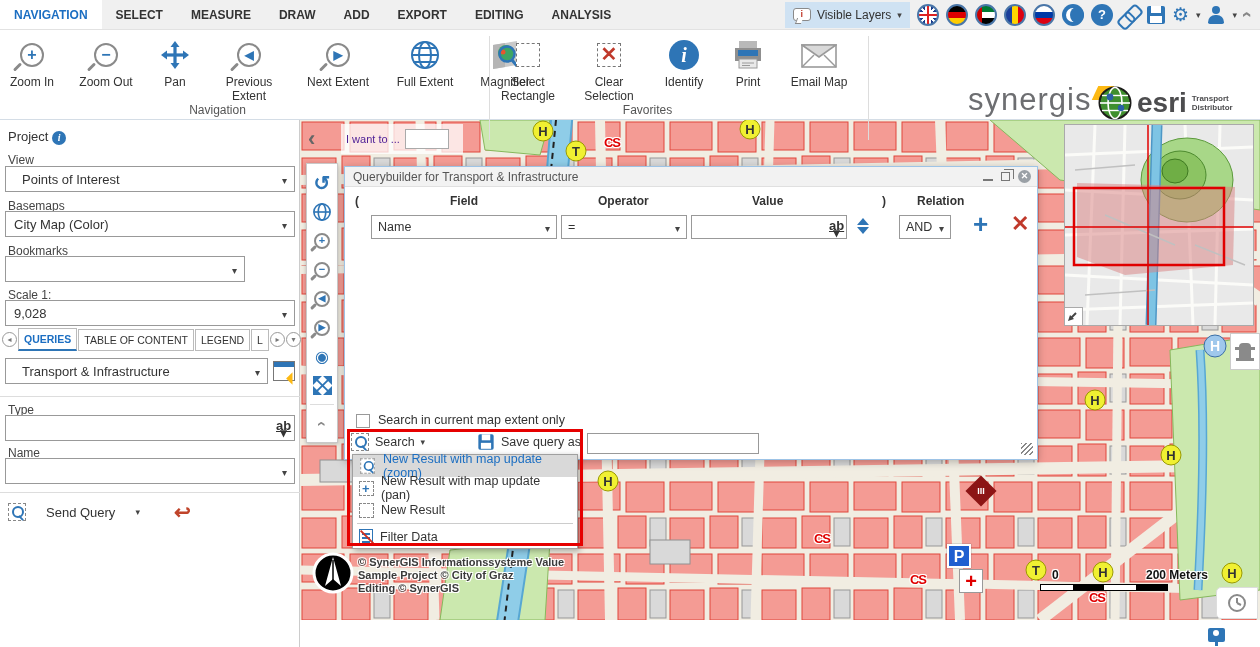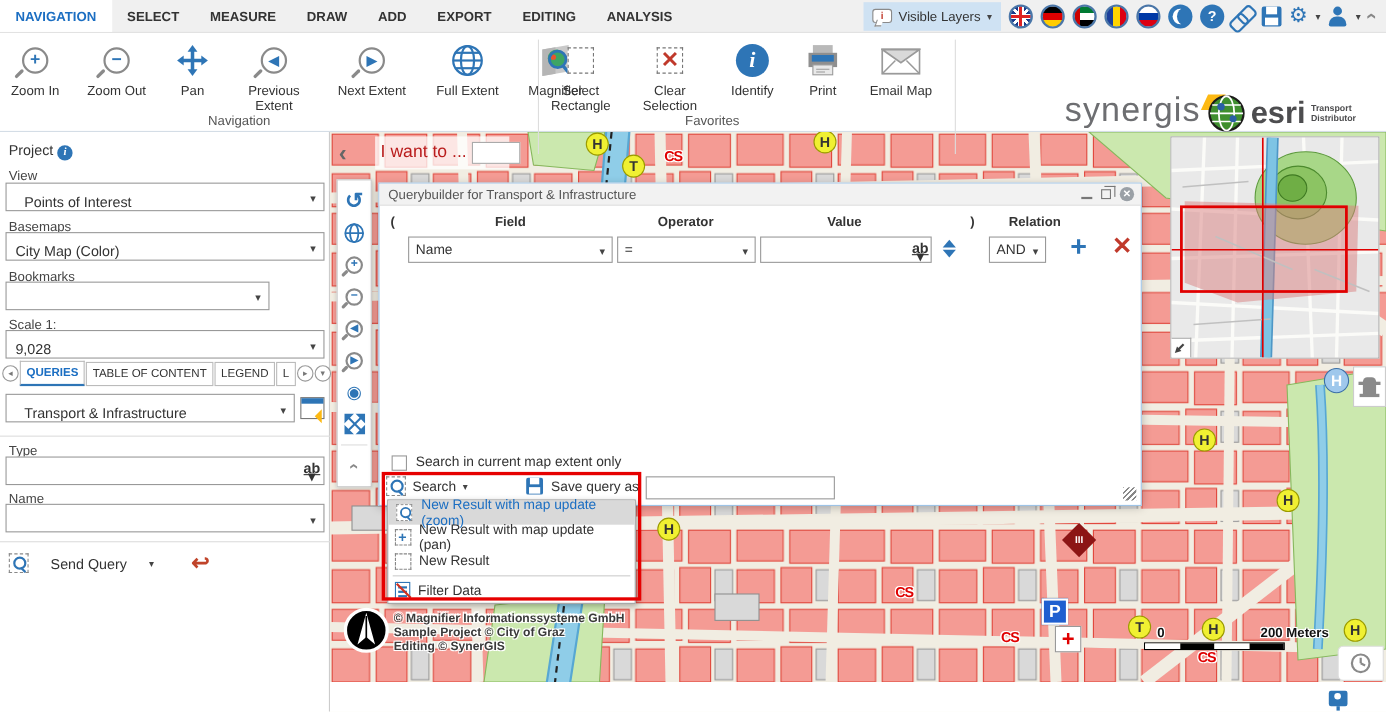--- a/index.html
+++ b/index.html
@@ -69,21 +69,21 @@
   .synergis { position:absolute; left:968px; top:52px; font-size:31px; color:#6d6e71; letter-spacing:1px; }
   .synergis .slash { display:inline-block; width:16px; height:14px; background:#fdb913; transform:skewX(-25deg); margin-left:4px; margin-bottom:10px; }
   .esri { position:absolute; left:1098px; top:56px; display:flex; align-items:center; gap:5px; }
   .esri-text { font-size:28px; font-weight:bold; color:#4d4d4f; line-height:26px; }
   .esri-sub { font-size:8px; color:#4d4d4f; line-height:9px; font-weight:bold; }
 
   
   .sidebar { position:absolute; left:0; top:120px; width:300px; height:527px; background:#fff; border-right:1px solid #ccc; z-index:20; font-size:12px; color:#444; }
   .sb-abs { position:absolute; }
   .infodot { display:inline-block; width:14px; height:14px; border-radius:50%; background:#2e75b6; color:#fff; font-size:10px; font-weight:bold; text-align:center; line-height:14px; font-family:"Liberation Serif", serif; font-style:italic; }
-  .ddl { position:absolute; height:26px; border:1px solid #999; background:#fff; display:flex; align-items:flex-end; padding:0 22px 0 8px; font-size:13px; color:#333; }
+  .ddl { position:absolute; height:26px; border:1px solid #999; background:#fff; display:flex; align-items:center; padding:0 22px 0 8px; font-size:13px; color:#333; }
   .ddl .dcaret { position:absolute; right:7px; top:8px; font-size:10px; color:#444; }
   .tin { position:absolute; height:26px; border:1px solid #999; background:#fff; font-size:13px; color:#333; padding:0 24px 0 8px; width:290px; font-family:"Liberation Sans", sans-serif; }
   .abglyph { position:absolute; font-size:13px; font-weight:bold; color:#333; line-height:7px; text-align:center; }
   .abglyph .a { text-decoration:underline; }
   .sb-tabs { position:absolute; left:2px; top:208px; display:flex; align-items:center; gap:1px; }
   .circbtn { width:15px; height:15px; border:1px solid #999; border-radius:50%; color:#777; font-size:8px; display:flex; align-items:center; justify-content:center; background:#fff; }
   .sbtab { border:1px solid #bbb; background:#fff; font-size:10.5px; color:#333; padding:4px 5px; white-space:nowrap; }
   .sbtab.active { color:#1b6ec2; border-bottom:2px solid #2e75b6; font-weight:bold; }
   .hdiv { position:absolute; left:0; width:300px; height:1px; background:#ddd; }
   .formicon { position:absolute; width:22px; height:20px; border:1px solid #777; background:#fff; }
@@ -103,21 +103,21 @@
   .mk-cs { color:#e00000; font-size:13px; font-weight:bold; letter-spacing:-1px; text-shadow:-1px -1px 0 #fff,1px -1px 0 #fff,-1px 1px 0 #fff,1px 1px 0 #fff; }
   .mk-parking { width:24px; height:24px; background:#1f5fd0; border:2px solid #fff; color:#fff; font-size:16px; font-weight:bold; text-align:center; line-height:21px; box-shadow:0 0 1px #555; }
   .mk-cross { width:24px; height:24px; background:#fff; border:1px solid #999; color:#e00000; font-size:20px; font-weight:bold; text-align:center; line-height:22px; }
   .mk-cross::before { content:"+"; }
   .mk-museum { width:22px; height:22px; background:#8c1515; transform:translate(-50%,-50%) rotate(45deg); }
   .mk-museum::before { content:"III"; position:absolute; left:0; top:6px; width:100%; text-align:center; color:#fff; font-size:9px; font-weight:bold; letter-spacing:0; transform:rotate(-45deg); }
   .mk-hblue { width:23px; height:23px; border-radius:50%; background:#9fc8ec; border:1.5px solid #3a6ea5; color:#fff; font-size:14px; font-weight:bold; text-align:center; line-height:21px; }
 
   
   .iwant { position:absolute; left:341px; top:124px; width:122px; height:30px; background:rgba(255,255,255,.75); z-index:6; display:flex; align-items:center; gap:5px; padding:0 5px; }
-  .iwant .txt { font-size:16px; color:#b91c1c; white-space:nowrap; }
+  .iwant .txt { font-size:11px; color:#4c1d95; white-space:nowrap; }
   .iwant input { width:44px; height:20px; border:1px solid #aaa; font-size:11px; }
   .collapse-left { position:absolute; left:308px; top:126px; z-index:7; font-size:22px; font-weight:bold; color:#666; }
   .vtools { position:absolute; left:306px; top:163px; width:32px; background:#fff; border:1px solid #c9c9c9; box-shadow:0 1px 4px rgba(0,0,0,.25); z-index:7; display:flex; flex-direction:column; align-items:center; padding:4px 0; }
   .vtools .vt { height:29px; display:flex; align-items:center; justify-content:center; width:100%; cursor:pointer; }
   .vtools .vdiv { width:24px; height:1px; background:#ddd; margin:4px 0; }
   .vt-refresh { color:#2e75b6; font-size:20px; font-weight:bold; }
   .vt-center { color:#2e75b6; font-size:16px; }
 
   
   .qb { position:absolute; left:344px; top:166px; width:694px; height:294px; background:#fff; border:1px solid #9dc3e6; box-shadow:0 2px 8px rgba(0,0,0,.25); z-index:10; }
@@ -693,18 +693,18 @@
 
 <div class="compass">
   <svg width="42" height="42" viewBox="0 0 42 42">
       <circle cx="21" cy="21" r="19" fill="#000" stroke="#fff" stroke-width="3"></circle>
       <polygon points="21,5 13,34 21,27 29,34" fill="#fff"></polygon>
       <line x1="21" y1="8" x2="21" y2="30" stroke="#000" stroke-width="1.5"></line>
     </svg>
 </div>
 
 <div class="copyright">
-  <div>© Magnifier Informationssysteme GmbH</div>
+  <div>© SynerGIS Informationssysteme Value</div>
   <div>Sample Project © City of Graz</div>
   <div>Editing © SynerGIS</div>
 </div>
 
 <span class="below-icon"></span>
 
 </body></html>

